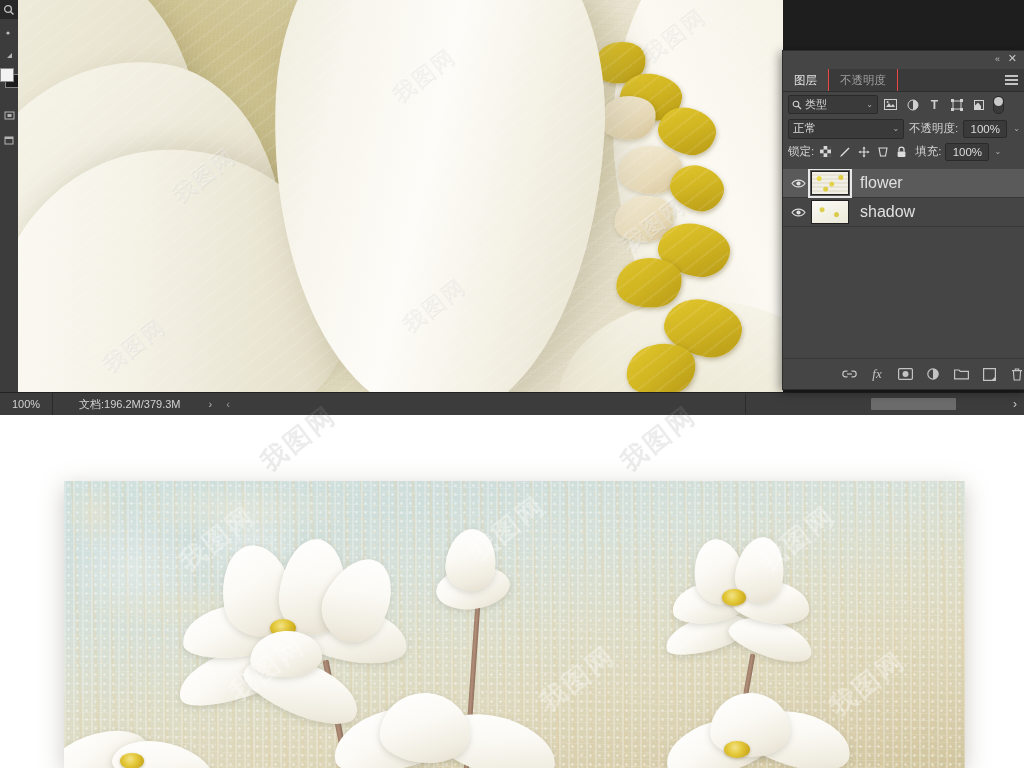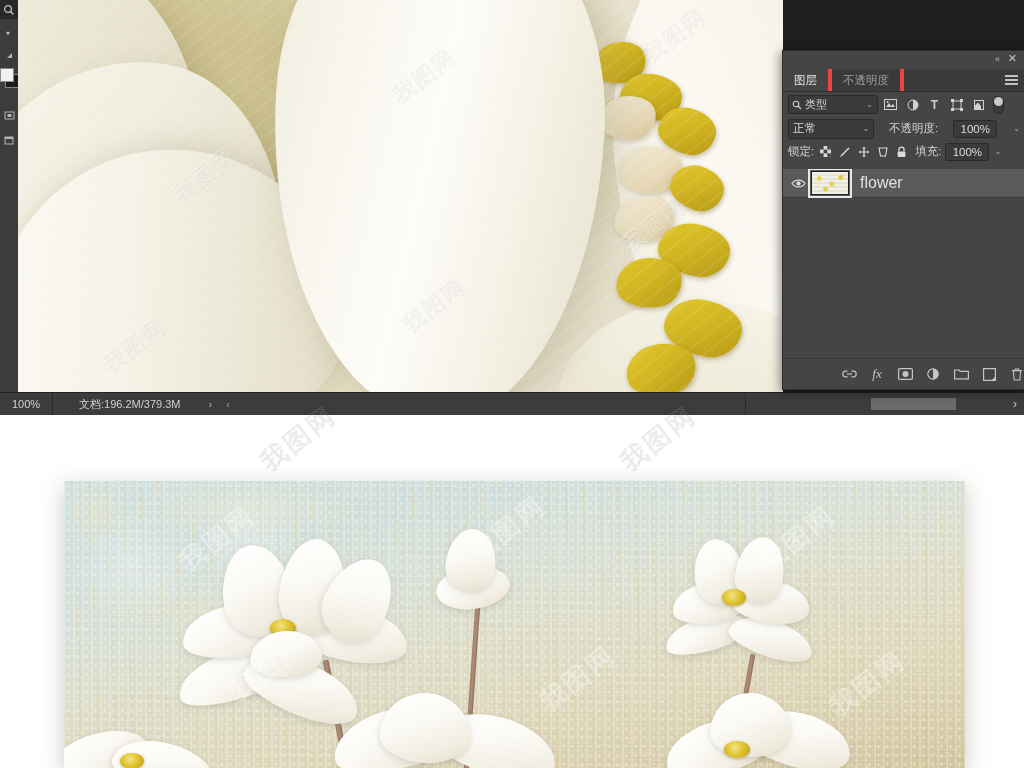--- a/index.html
+++ b/index.html
@@ -87,35 +87,35 @@
   #hscroll-thumb{position:absolute;left:125px;top:4px;width:85px;height:12px;background:#6b6b6b;border-radius:1px;}
   #hscroll-arrow{position:absolute;right:8px;top:3px;color:#c9c9c9;font-size:12px;}
 
   
   #layers-panel{position:absolute;left:782px;top:50px;width:242px;height:338px;background:#454545;
                 border:1px solid #2e2e2e;box-shadow:-2px 2px 10px rgba(0,0,0,.45);}
   #panel-titlebar{height:18px;background:#454545;position:relative;}
   #panel-collapse{position:absolute;right:26px;top:3px;color:#b9b9b9;font-size:9px;letter-spacing:-1px;}
   #panel-close{position:absolute;right:8px;top:2px;color:#c7c7c7;font-size:11px;line-height:11px;}
   #panel-tabs{height:22px;background:#3a3a3a;display:flex;align-items:stretch;position:relative;border-bottom:1px solid #2e2e2e;}
-  .ptab{padding:0 11px;display:flex;align-items:center;font-size:11.5px;color:#9e9e9e;background:#3a3a3a;border-right:4px solid #ef4444;}
+  .ptab{padding:0 11px;display:flex;align-items:center;font-size:11.5px;color:#9e9e9e;background:#3a3a3a;border-right:1px solid #ef4444;}
   .ptab.active{background:#454545;color:#e3e3e3;}
   #panel-menu{position:absolute;right:7px;top:6px;width:13px;height:10px;}
   #panel-menu i{display:block;height:1.5px;background:#c2c2c2;margin-bottom:2.5px;}
 
   #filter-row{height:25px;display:flex;align-items:center;padding:0 5px;gap:3px;}
   #kind-select{width:82px;height:17px;background:#3a3a3a;border:1px solid #2a2a2a;border-radius:2px;
                display:flex;align-items:center;padding:0 3px;gap:3px;color:#d6d6d6;font-size:11px;position:relative;}
   #kind-select .caret{position:absolute;right:4px;color:#b0b0b0;font-size:8px;}
   .fico{width:19px;height:17px;display:flex;align-items:center;justify-content:center;color:#cfcfcf;}
   #filter-toggle{margin-left:2px;width:11px;height:17px;display:flex;align-items:center;justify-content:center;}
   #filter-toggle .pill{width:9px;height:16px;border-radius:5px;background:#3a3a3a;border:1px solid #2a2a2a;position:relative;}
   #filter-toggle .knob{position:absolute;left:0px;top:0px;width:9px;height:9px;border-radius:50%;background:#c9c9c9;}
 
-  #blend-row{height:23px;display:flex;align-items:center;padding:0 5px;gap:15px;}
+  #blend-row{height:23px;display:flex;align-items:center;padding:0 5px;gap:5px;}
   #blend-select{width:115px;height:18px;background:#3a3a3a;border:1px solid #2a2a2a;border-radius:2px;
                 display:flex;align-items:center;padding:0 4px;color:#dcdcdc;font-size:11.5px;position:relative;}
   #blend-select .caret{position:absolute;right:4px;color:#b0b0b0;font-size:8px;}
   .field-label{color:#d2d2d2;font-size:11.5px;white-space:nowrap;}
   .num-box{background:#3a3a3a;border:1px solid #2a2a2a;border-radius:2px;color:#dcdcdc;font-size:11.5px;
            height:16px;line-height:16px;padding:0 4px;min-width:34px;text-align:center;}
   .num-caret{color:#b0b0b0;font-size:8px;margin-left:1px;}
 
   #lock-row{height:23px;display:flex;align-items:center;padding:0 5px;gap:4px;}
   .lock-ico{width:15px;height:15px;display:flex;align-items:center;justify-content:center;color:#d8d8d8;}
@@ -398,20 +398,30 @@
         <div class="eye">
           <svg width="15" height="11" viewBox="0 0 15 11">
             <path d="M1 5.5 C4 1 11 1 14 5.5 C11 10 4 10 1 5.5 Z" fill="none" stroke="#dedede" stroke-width="1.1"></path>
             <circle cx="7.5" cy="5.5" r="2.1" fill="#dedede"></circle>
           </svg>
         </div>
         <div class="thumb th-flower sel-frame"></div>
         <div class="layer-name">flower</div>
       </div>
 
+      <div class="layer-row">
+        <div class="eye">
+          <svg width="15" height="11" viewBox="0 0 15 11">
+            <path d="M1 5.5 C4 1 11 1 14 5.5 C11 10 4 10 1 5.5 Z" fill="none" stroke="#dedede" stroke-width="1.1"></path>
+            <circle cx="7.5" cy="5.5" r="2.1" fill="#dedede"></circle>
+          </svg>
+        </div>
+        <div class="thumb th-shadow"></div>
+        <div class="layer-name">shadow</div>
+      </div>
 
 
     </div>
 
     <div id="panel-footer">
       <div class="foot-ico">
         <svg width="15" height="10" viewBox="0 0 15 10">
             <path d="M6 5 A2.6 2.6 0 0 1 6 5 M5.5 2.2 L3.6 2.2 A2.8 2.8 0 0 0 3.6 7.8 L5.5 7.8" fill="none" stroke="#c4c4c4" stroke-width="1.2"></path>
             <path d="M9.5 2.2 L11.4 2.2 A2.8 2.8 0 0 1 11.4 7.8 L9.5 7.8" fill="none" stroke="#c4c4c4" stroke-width="1.2"></path>
             <line x1="5" y1="5" x2="10" y2="5" stroke="#c4c4c4" stroke-width="1.2"></line>

